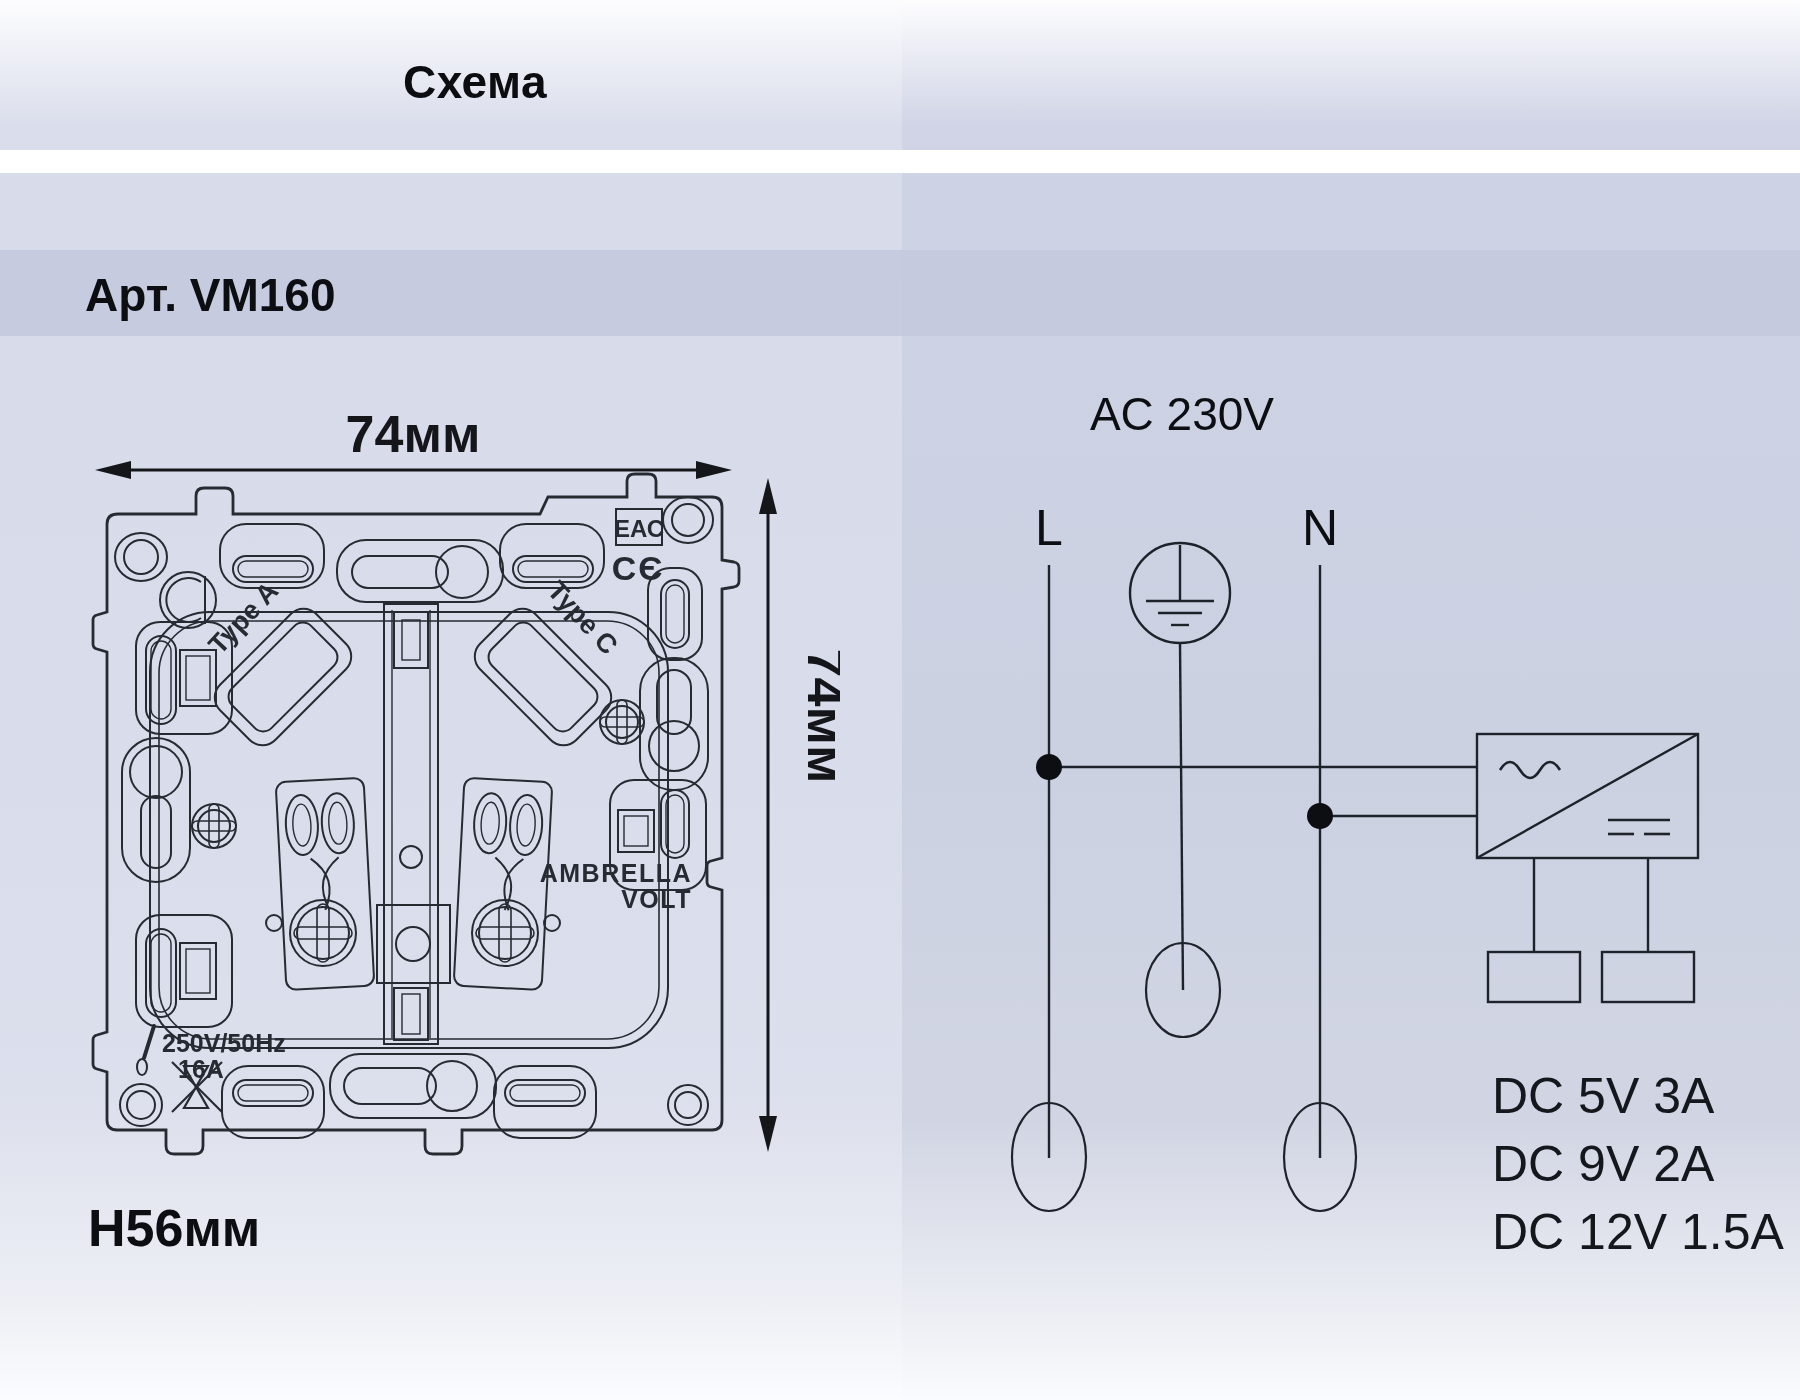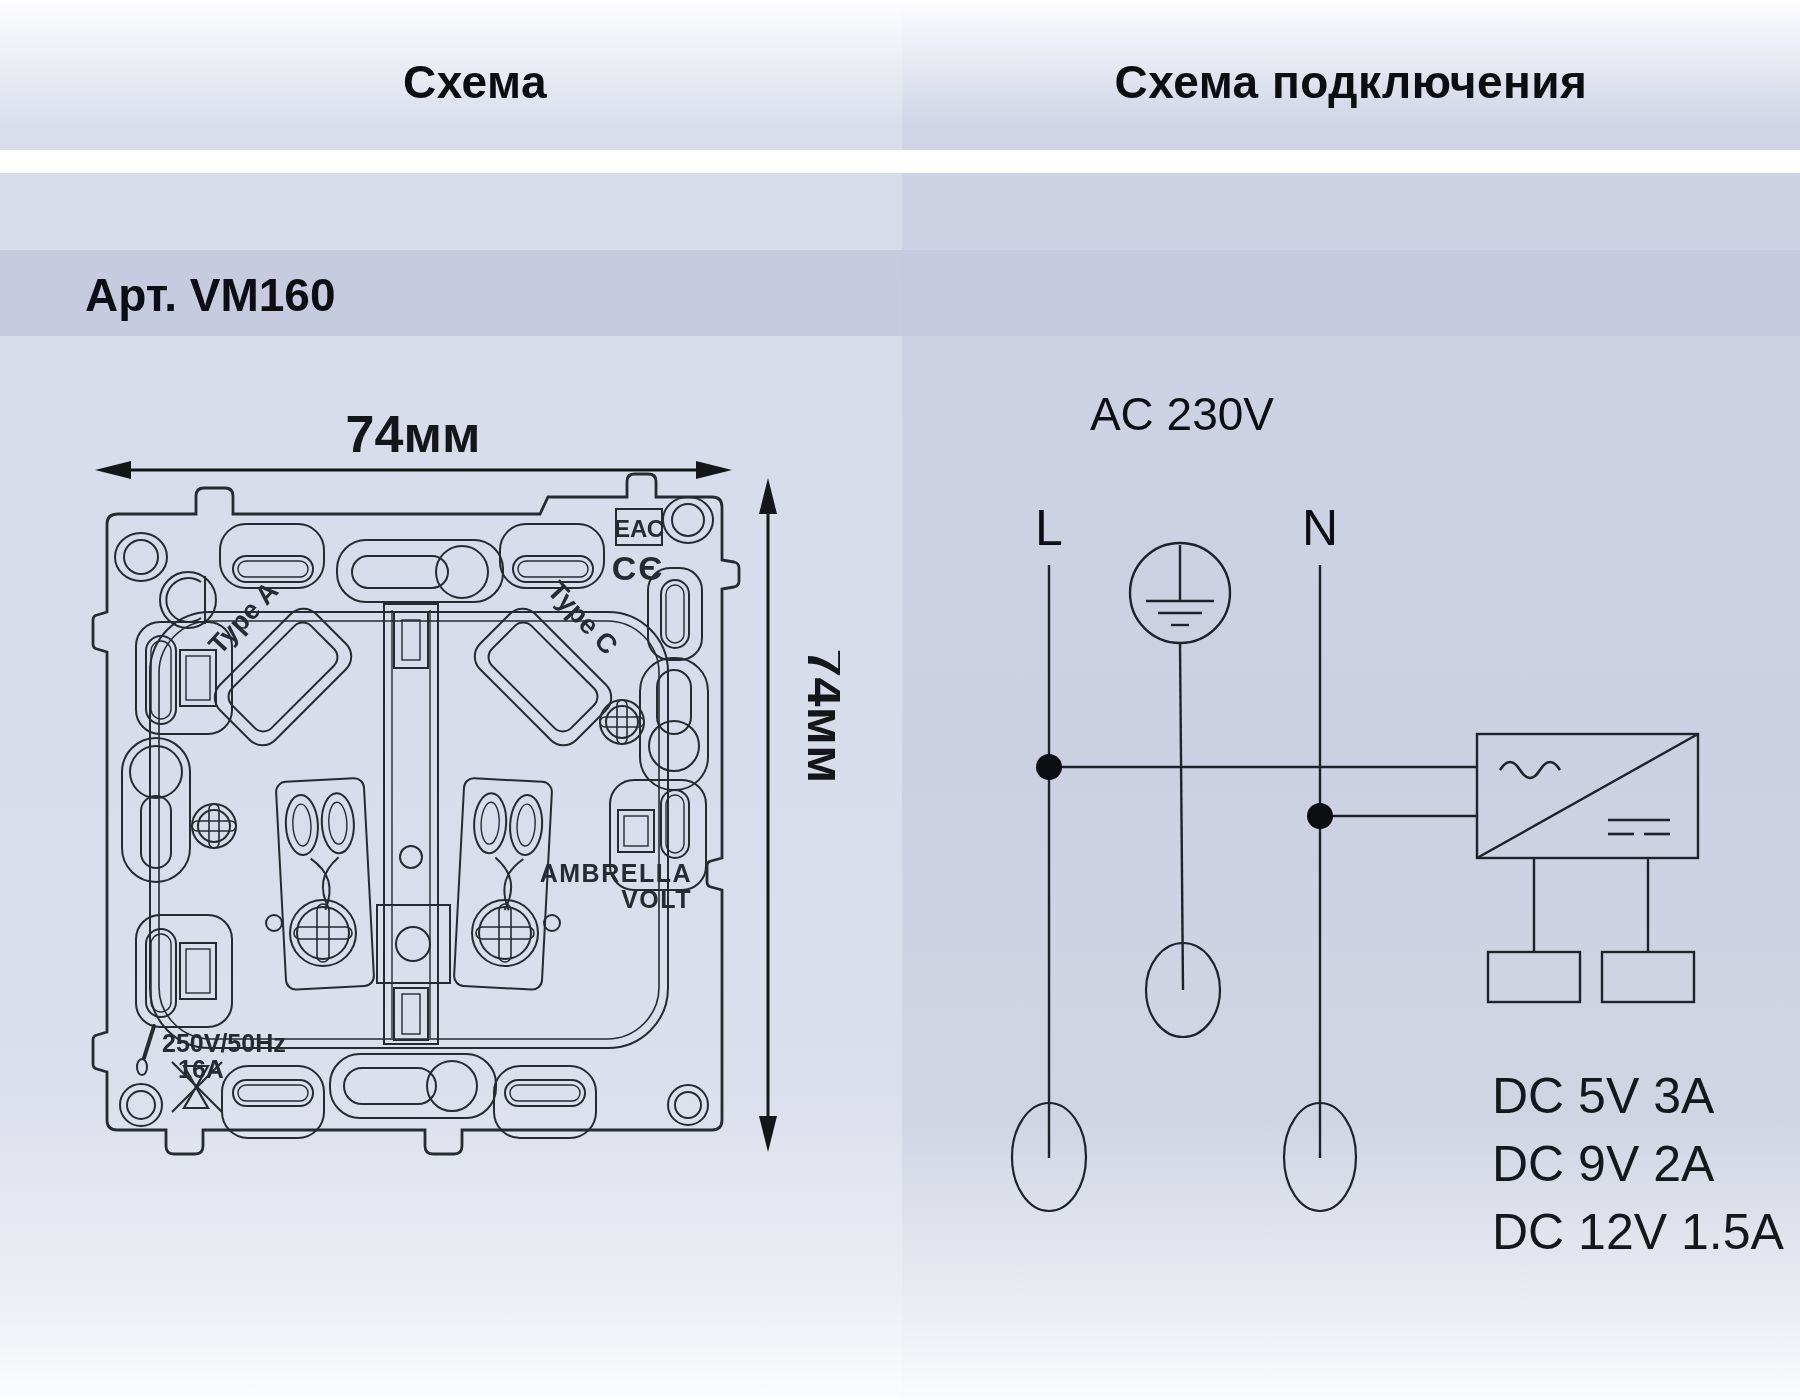--- a/index.html
+++ b/index.html
@@ -53,23 +53,23 @@
 
 <div class="page">
 
   <div class="bg-left"></div>
   <div class="bg-right"></div>
   <div class="band-white"></div>
   <div class="band-article"></div>
   <div class="band-article-right"></div>
 
   <div class="panel-title left">Схема</div>
-  <div class="panel-title right">Схема подключения</div>
 
   <div class="article-label">Арт. VM160</div>
+  <div class="depth-label">H56мм</div>
 
   <svg class="svg-abs" style="left:60px;top:390px;" width="780" height="880" viewBox="60 390 780 880">
 
     <g stroke="#14161a" fill="#14161a">
       <text x="413" y="452" text-anchor="middle" font-size="52" font-weight="600" stroke="none">74мм</text>
       <line x1="118" y1="470" x2="709" y2="470" stroke-width="3"></line>
       <polygon points="95,470 131,461 131,479" stroke="none"></polygon>
       <polygon points="732,470 696,461 696,479" stroke="none"></polygon>
     </g>
 

